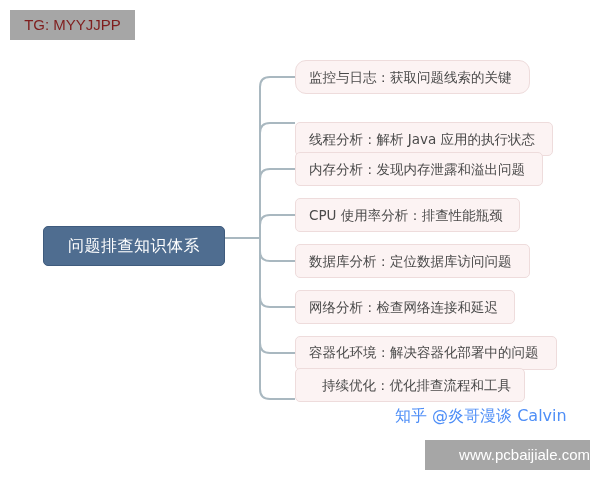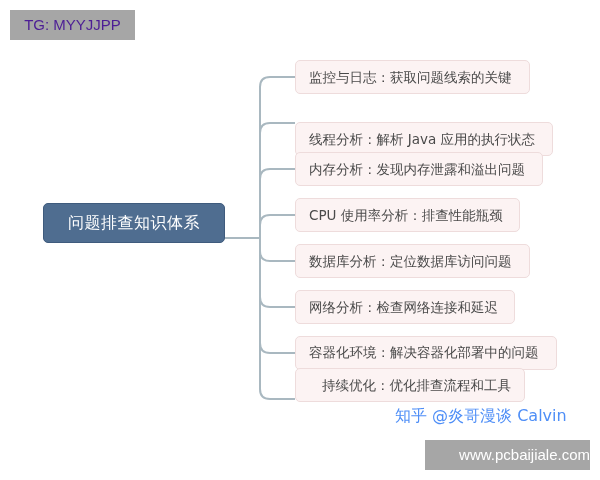--- a/index.html
+++ b/index.html
@@ -3,33 +3,33 @@
   <meta charset="utf-8">
   <style>
     html, body { margin: 0; padding: 0; }
     body {
       width: 600px; height: 480px; position: relative; overflow: hidden;
       background: #ffffff;
       font-family: "DejaVu Sans", "Liberation Sans", sans-serif;
     }
     .tag-label {
       position: absolute; left: 10px; top: 10px; width: 125px; height: 30px;
-      background: #a6a6a6; color: #4c1d95; font-size: 15px;
+      background: #a6a6a6; color: #7f1d1d; font-size: 15px;
       font-family: "Liberation Sans", sans-serif;
       line-height: 30px; text-align: center;
     }
     .site-label {
       position: absolute; left: 425px; top: 440px; width: 165px; height: 30px;
       background: #a6a6a6; color: #ffffff; font-size: 15px;
       font-family: "Liberation Sans", sans-serif;
       line-height: 30px; text-align: right;
     }
     .connectors { position: absolute; left: 0; top: 0; }
     .root-node {
-      position: absolute; left: 43px; top: 203px; width: 182px; height: 40px;
+      position: absolute; left: 43px; top: 226px; width: 182px; height: 40px;
       background: #4f6d90; border-radius: 5px; border: 1px solid #3f5b7d;
       box-sizing: border-box;
       color: #ffffff; font-size: 16px; line-height: 38px; text-align: center;
       letter-spacing: 0.5px;
     }
     .branch {
       position: absolute; left: 295px; height: 34px; box-sizing: border-box;
       background: #fcf3f3; border: 1px solid #eedcdc; border-radius: 5px;
       color: #4a4a4a; font-size: 13.5px; line-height: 32px;
       padding-left: 13px; white-space: nowrap;
@@ -56,21 +56,21 @@
     <path d="M260 179 Q260 169 270 169 H295"></path>
     <path d="M260 225 Q260 215 270 215 H295"></path>
     <path d="M260 251 Q260 261 270 261 H295"></path>
     <path d="M260 297 Q260 307 270 307 H295"></path>
     <path d="M260 343 Q260 353 270 353 H295"></path>
   </g>
 </svg>
 
 <div class="root-node">问题排查知识体系</div>
 
-<div class="branch" style="top:60px; width:235px;">监控与日志：获取问题线索的关键</div>
+<div class="branch" style="top:60px; width:235px;border-radius:11px;">监控与日志：获取问题线索的关键</div>
 <div class="branch" style="top:122px; width:258px;">线程分析：解析 Java 应用的执行状态</div>
 <div class="branch" style="top:152px; width:248px;">内存分析：发现内存泄露和溢出问题</div>
 <div class="branch" style="top:198px; width:225px;">CPU 使用率分析：排查性能瓶颈</div>
 <div class="branch" style="top:244px; width:235px;">数据库分析：定位数据库访问问题</div>
 <div class="branch" style="top:290px; width:220px;">网络分析：检查网络连接和延迟</div>
 <div class="branch" style="top:336px; width:262px;font-family:Liberation Serif, serif;">容器化环境：解决容器化部署中的问题</div>
 <div class="branch" style="top:368px; width:230px;text-align:center;">持续优化：优化排查流程和工具</div>
 
 <div class="watermark">知乎 @炎哥漫谈 Calvin</div>
 

